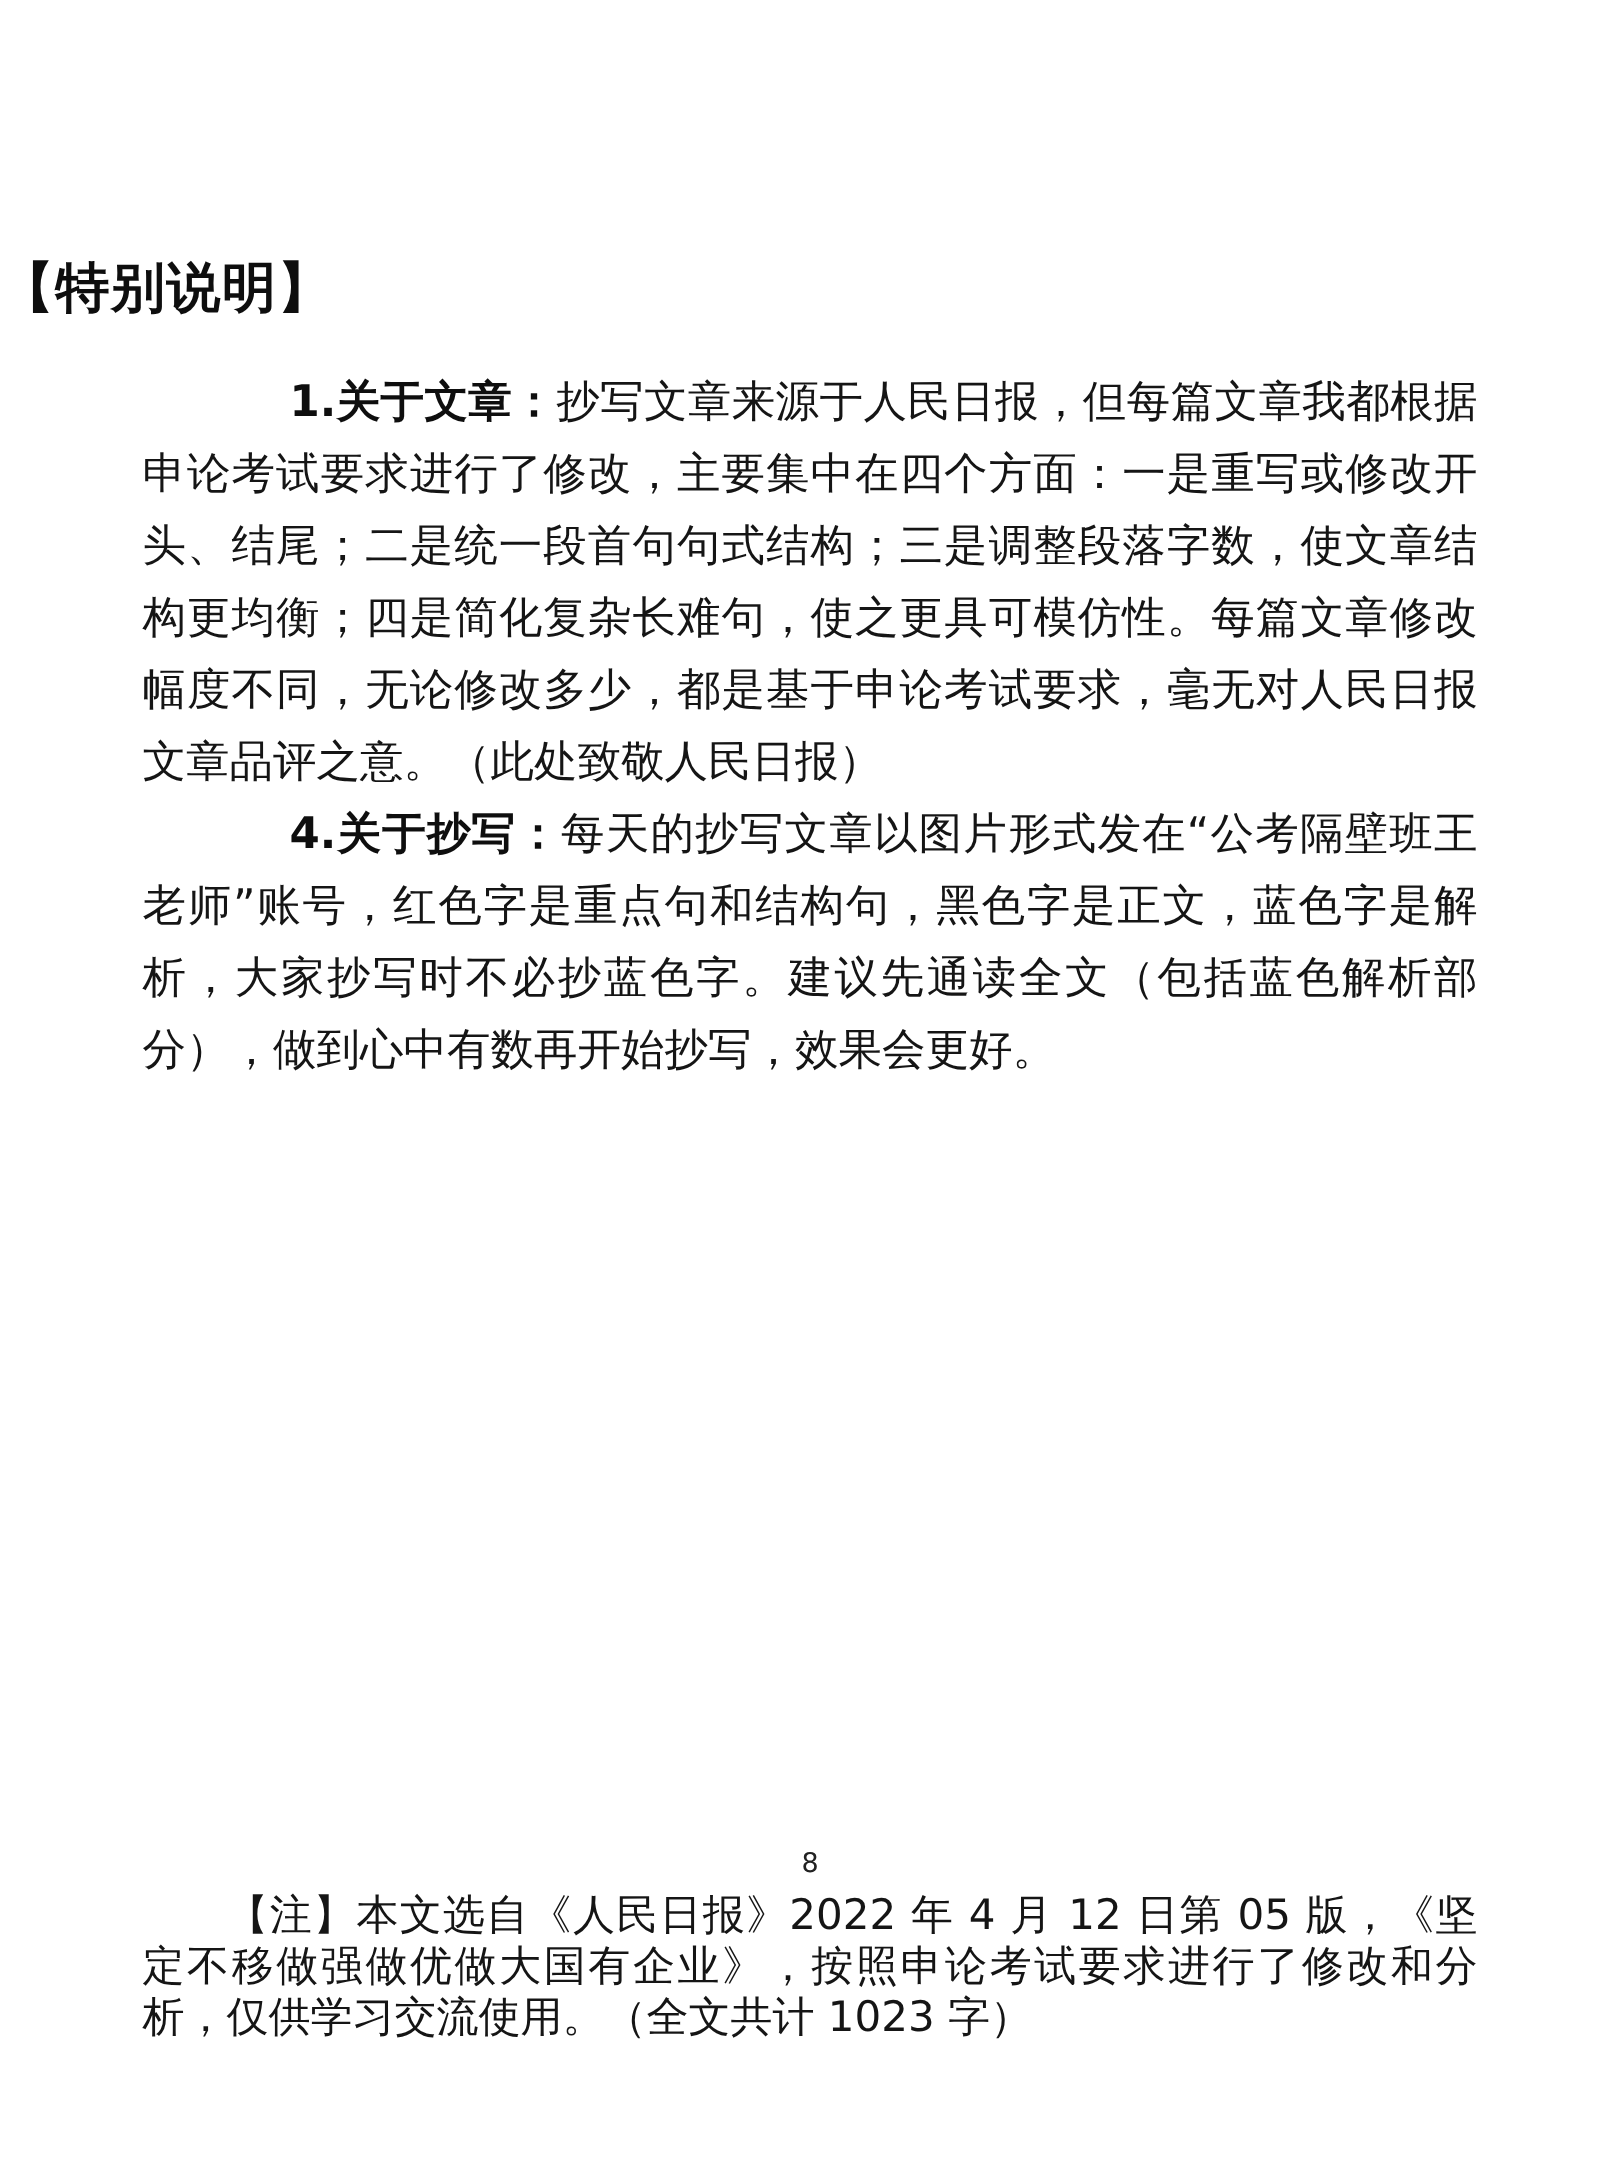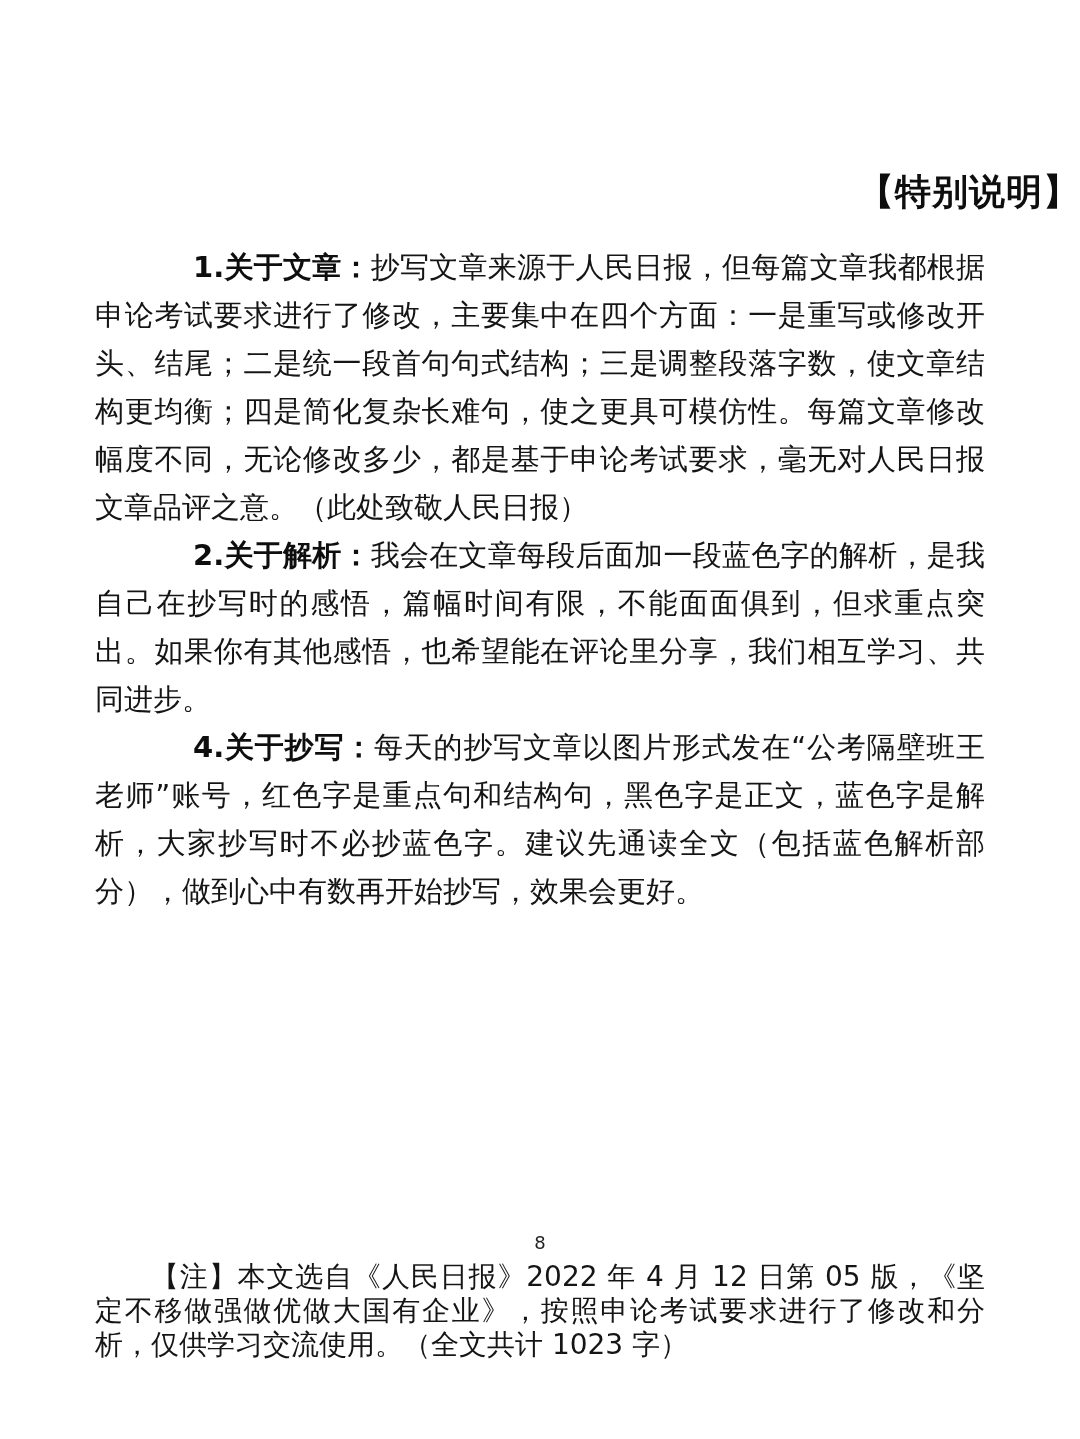--- a/index.html
+++ b/index.html
@@ -14,21 +14,21 @@
     margin: 0 auto;
     background: #ffffff;
     color: #151515;
     overflow: hidden;
   }
   .doc-title {
     position: absolute;
     top: 168px;
     left: 0;
     width: 100%;
-    text-align: right;
+    text-align: left;
     font-size: 36px;
     font-weight: bold;
     letter-spacing: 1px;
     color: #0e0e0e;
   }
   .body-text {
     position: absolute;
     top: 243px;
     left: 95px;
     width: 890px;
@@ -79,21 +79,20 @@
 </style>
 </head>
 <body>
 
 <div class="page">
 
   <div class="doc-title" data-bind="document.title">【特别说明】</div>
 
   <div class="body-text">
     <p><span class="para-label" data-bind="document.paragraphs.0.label">1.关于文章：</span><span data-bind="document.paragraphs.0.text">抄写文章来源于人民日报，但每篇文章我都根据申论考试要求进行了修改，主要集中在四个方面：一是重写或修改开头、结尾；二是统一段首句句式结构；三是调整段落字数，使文章结构更均衡；四是简化复杂长难句，使之更具可模仿性。每篇文章修改幅度不同，无论修改多少，都是基于申论考试要求，毫无对人民日报文章品评之意。（此处致敬人民日报）</span></p>
-    <p><span class="para-label" data-bind="document.paragraphs.1.label">2.关于解析：</span><span data-bind="document.paragraphs.1.text">我会在文章每段后面加一段蓝色字的解析，是我自己在抄写时的感悟，篇幅时间有限，不能面面俱到，但求重点突出。如果你有其他感悟，也希望能在评论里分享，我们相互学习、共同进步。</span></p>
     <p><span class="para-label" data-bind="document.paragraphs.2.label">4.关于抄写：</span><span data-bind="document.paragraphs.2.text">每天的抄写文章以图片形式发在“公考隔壁班王老师”账号，红色字是重点句和结构句，黑色字是正文，蓝色字是解析，大家抄写时不必抄蓝色字。建议先通读全文（包括蓝色解析部分），做到心中有数再开始抄写，效果会更好。</span></p>
   </div>
 
 
   <div class="footer">
     <div class="page-number" data-bind="document.page_number">8</div>
     <div class="footnote" data-bind="document.footnote">【注】本文选自《人民日报》2022 年 4 月 12 日第 05 版，《坚定不移做强做优做大国有企业》，按照申论考试要求进行了修改和分析，仅供学习交流使用。（全文共计 1023 字）</div>
   </div>
 
 </div>

